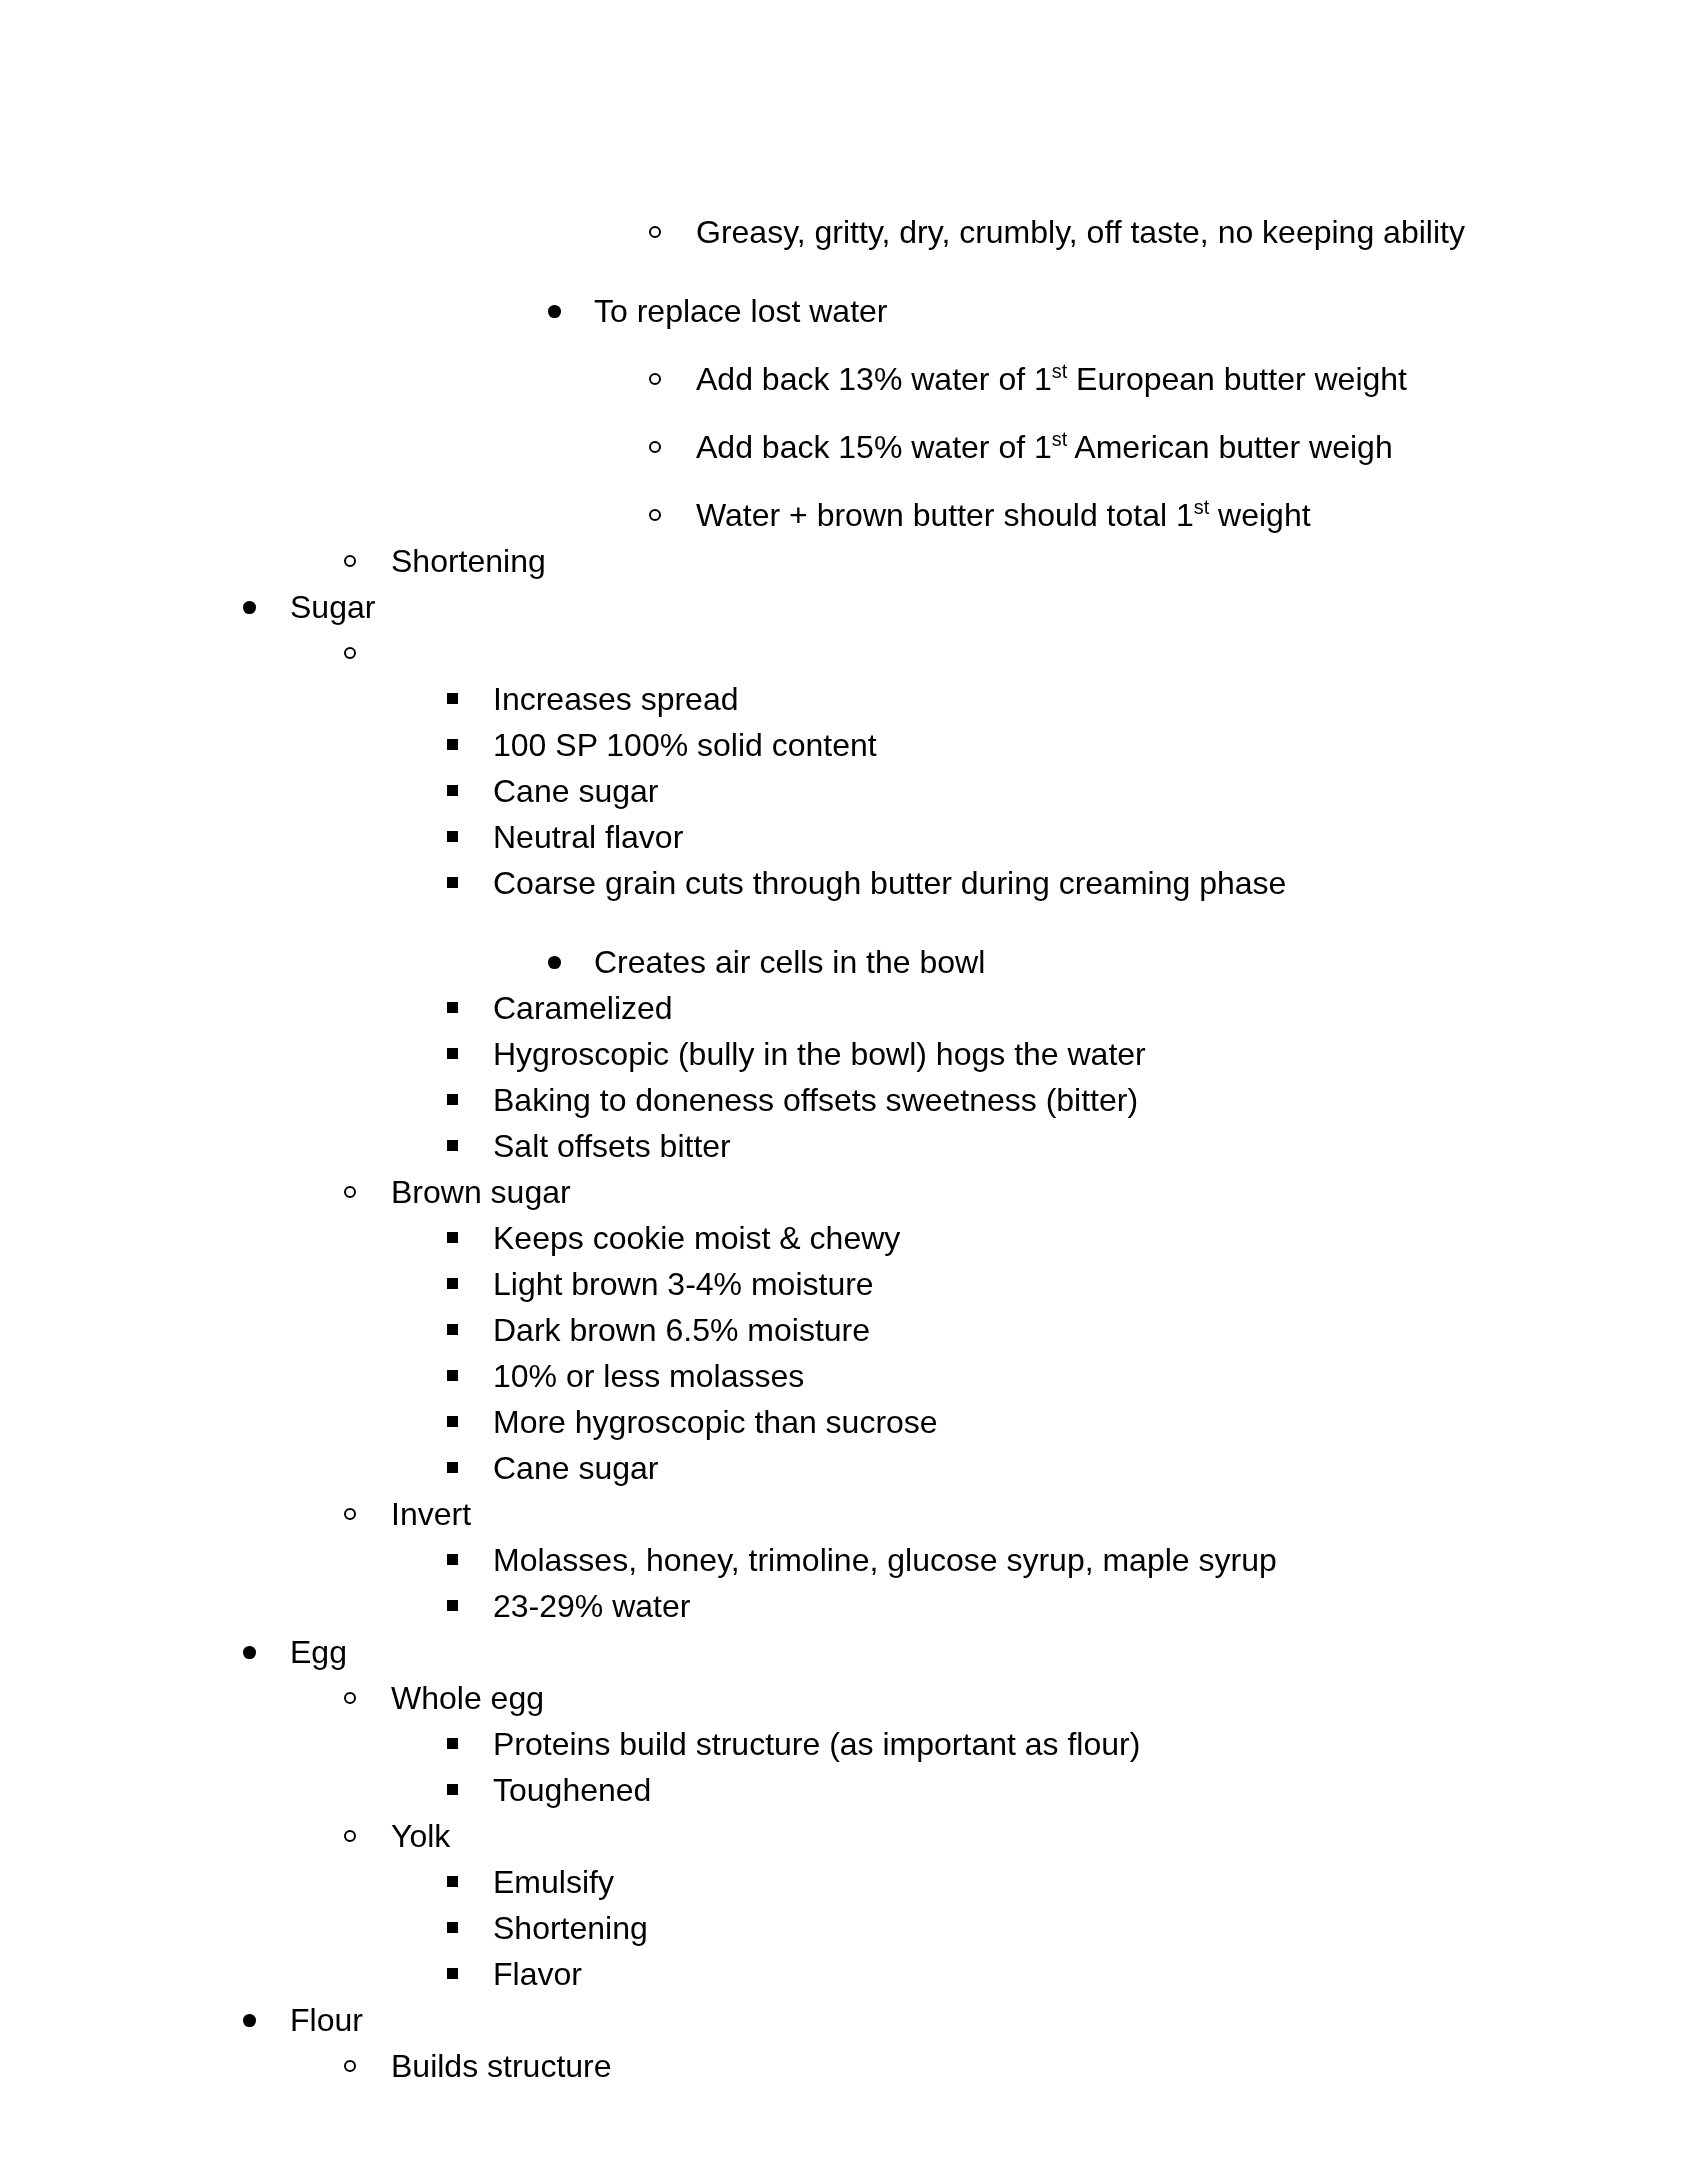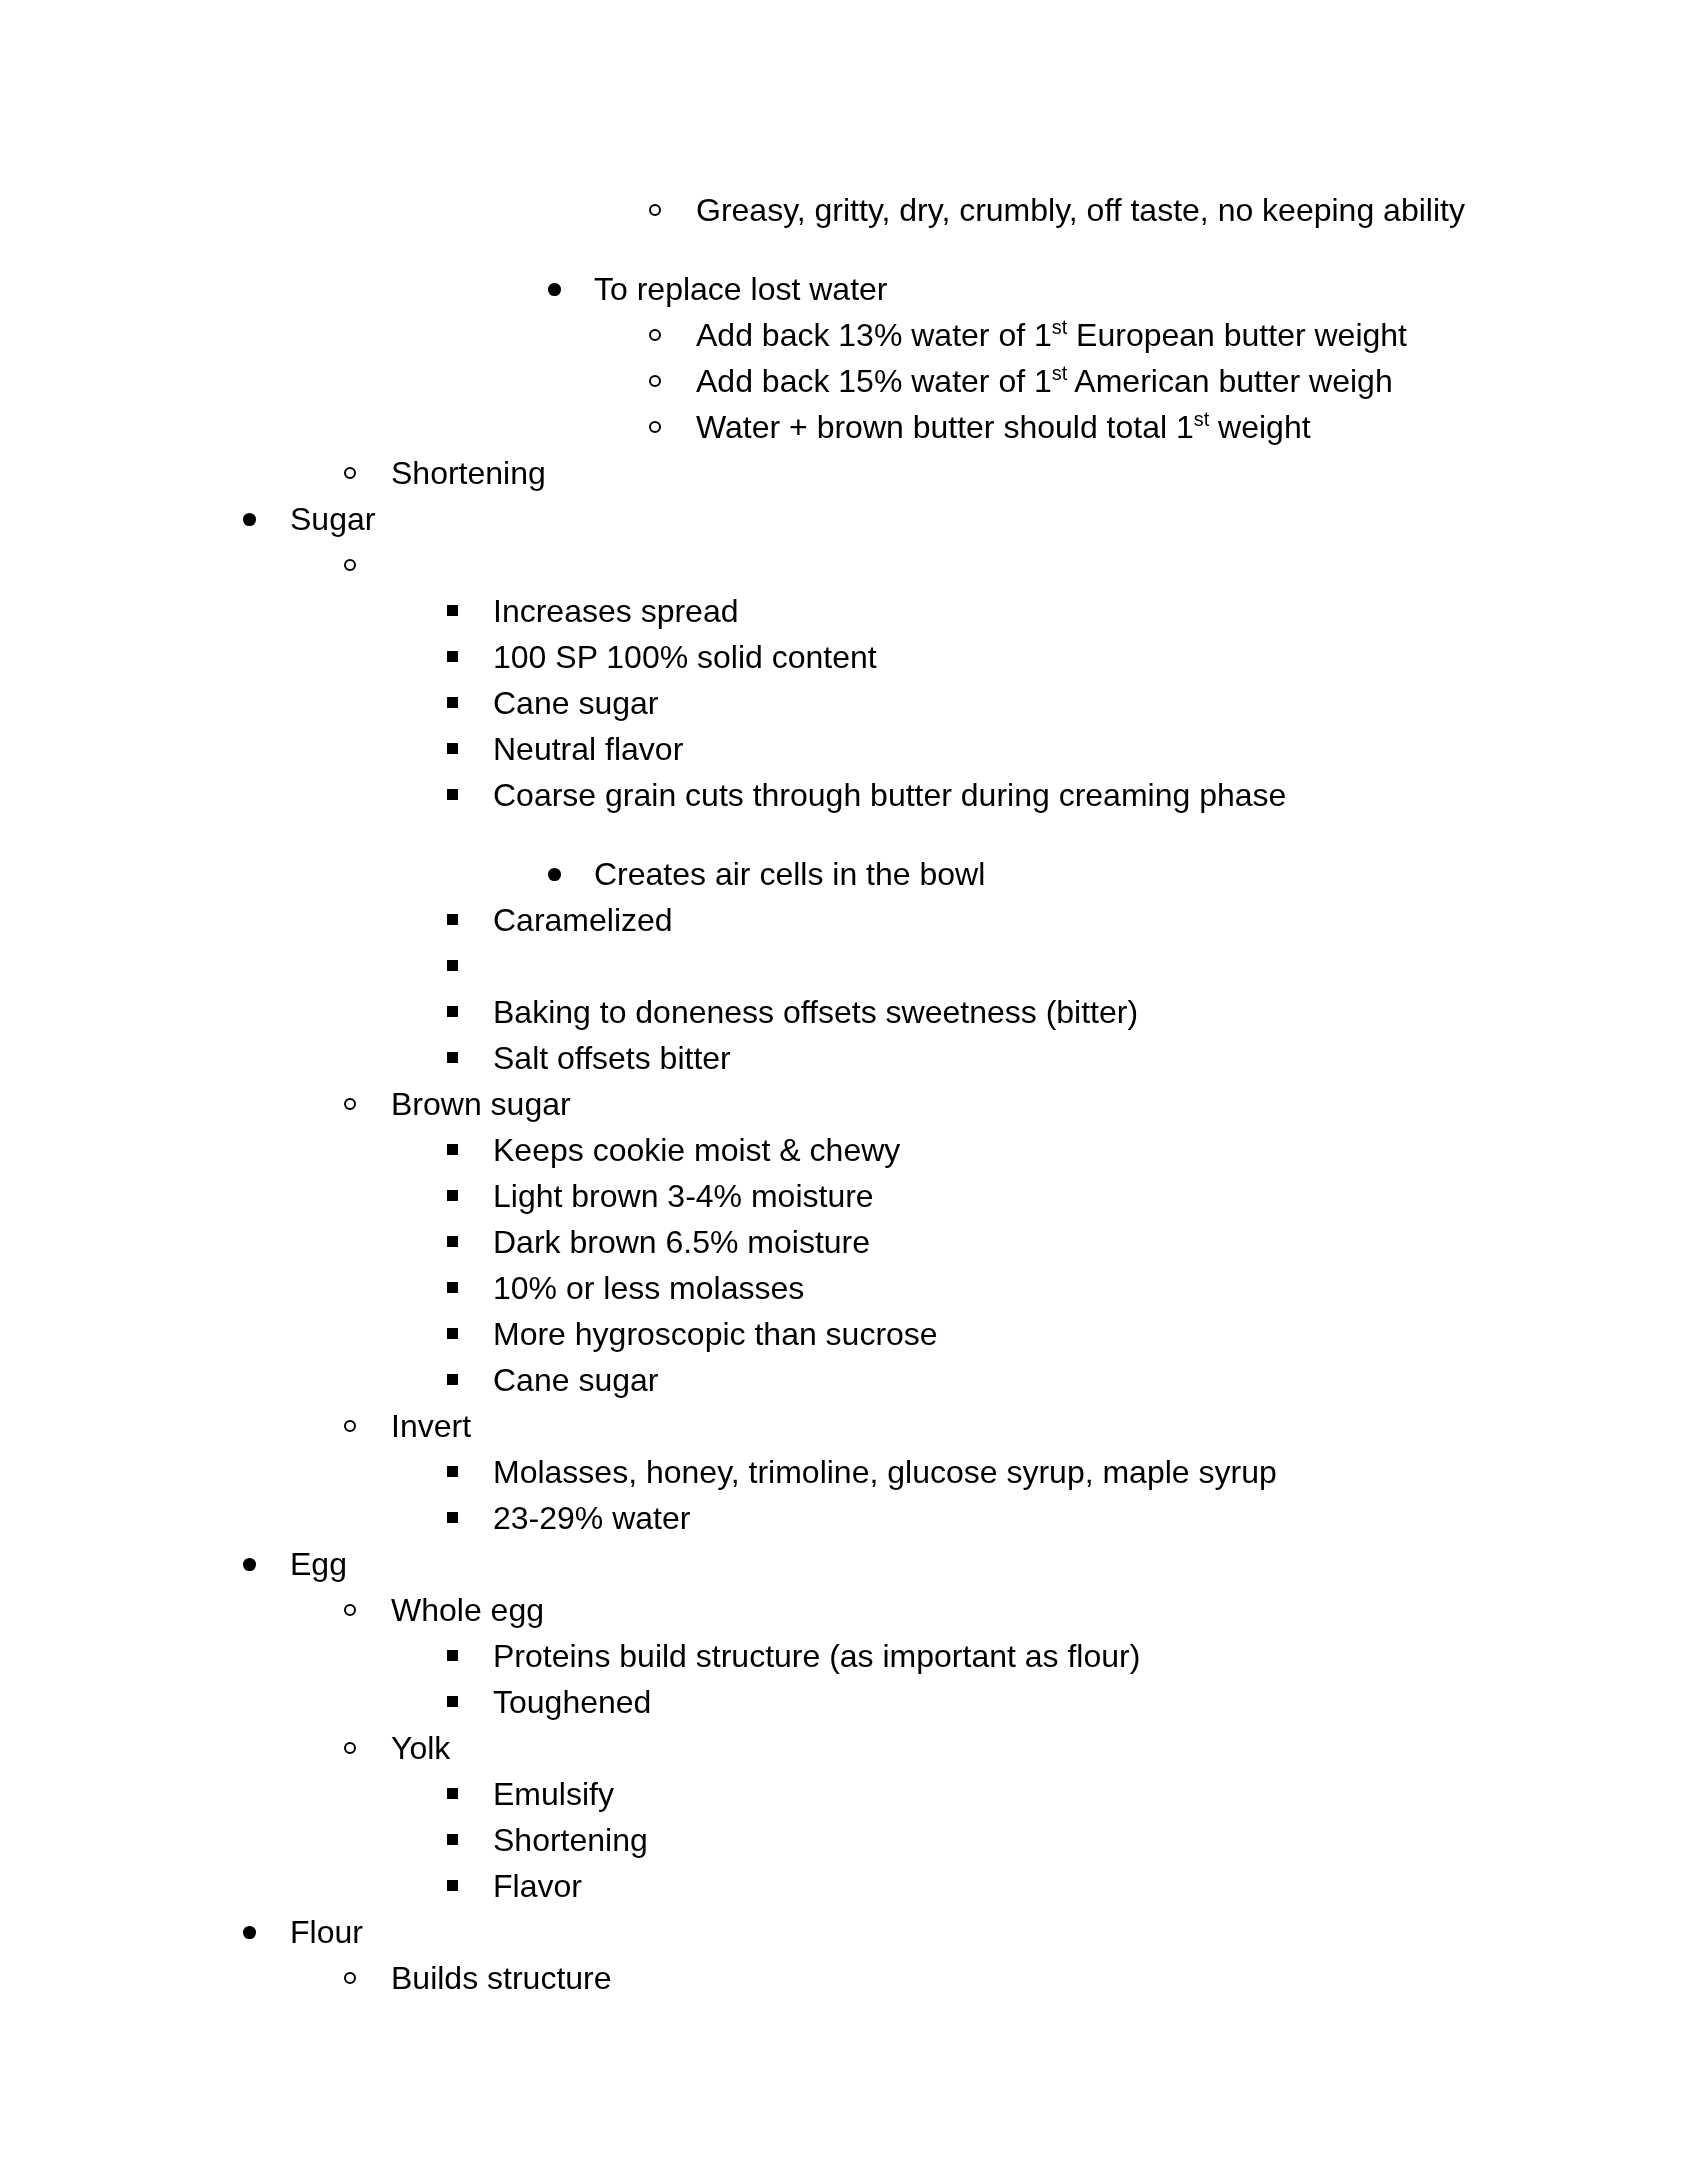--- a/index.html
+++ b/index.html
@@ -63,21 +63,21 @@
 
   
   .lvl3 { padding-left: 493px; }
   .lvl3 > .marker { left: 447px; font-size: 21.4px; }
 
   
   .lvl4 { padding-left: 594px; margin-top: 33px; }
   .lvl4 > .marker { left: 548px; font-size: 27px; }
 
   
-  .lvl5 { padding-left: 696px; }
+  .lvl5 { padding-left: 696px; margin-top: 22px; }
   .lvl5 > .marker { left: 649px; font-size: 24px; }
 
   .marker.disc   { font-size: 27px; }
   .marker.circle { font-size: 24px; }
   .marker.square { font-size: 21.4px; }
 
   
   .marker.square .sq {
     display: inline-block;
     width: 11px;
@@ -125,21 +125,21 @@
       <div class="row lvl2"><span class="marker circle"><span class="ci"></span></span><span class="label">Shortening</span></div>
       <div class="row lvl1"><span class="marker disc"><span class="dt"></span></span><span class="label">Sugar</span></div>
       <div class="row lvl2"><span class="marker circle"><span class="ci"></span></span></div>
       <div class="row lvl3"><span class="marker square"><span class="sq"></span></span><span class="label">Increases spread</span></div>
       <div class="row lvl3"><span class="marker square"><span class="sq"></span></span><span class="label">100 SP 100% solid content</span></div>
       <div class="row lvl3"><span class="marker square"><span class="sq"></span></span><span class="label">Cane sugar</span></div>
       <div class="row lvl3"><span class="marker square"><span class="sq"></span></span><span class="label">Neutral flavor</span></div>
       <div class="row lvl3"><span class="marker square"><span class="sq"></span></span><span class="label">Coarse grain cuts through butter during creaming phase</span></div>
       <div class="row lvl4"><span class="marker disc"><span class="dt"></span></span><span class="label">Creates air cells in the bowl</span></div>
       <div class="row lvl3"><span class="marker square"><span class="sq"></span></span><span class="label">Caramelized</span></div>
-      <div class="row lvl3"><span class="marker square"><span class="sq"></span></span></div>
+      <div class="row lvl3"><span class="marker square"><span class="sq"></span></span><span class="label">Hygroscopic (bully in the bowl) hogs the water</span></div>
       <div class="row lvl3"><span class="marker square"><span class="sq"></span></span><span class="label">Baking to doneness offsets sweetness (bitter)</span></div>
       <div class="row lvl3"><span class="marker square"><span class="sq"></span></span><span class="label">Salt offsets bitter</span></div>
       <div class="row lvl2"><span class="marker circle"><span class="ci"></span></span><span class="label">Brown sugar</span></div>
       <div class="row lvl3"><span class="marker square"><span class="sq"></span></span><span class="label">Keeps cookie moist &amp; chewy</span></div>
       <div class="row lvl3"><span class="marker square"><span class="sq"></span></span><span class="label">Light brown 3-4% moisture</span></div>
       <div class="row lvl3"><span class="marker square"><span class="sq"></span></span><span class="label">Dark brown 6.5% moisture</span></div>
       <div class="row lvl3"><span class="marker square"><span class="sq"></span></span><span class="label">10% or less molasses</span></div>
       <div class="row lvl3"><span class="marker square"><span class="sq"></span></span><span class="label">More hygroscopic than sucrose</span></div>
       <div class="row lvl3"><span class="marker square"><span class="sq"></span></span><span class="label">Cane sugar</span></div>
       <div class="row lvl2"><span class="marker circle"><span class="ci"></span></span><span class="label">Invert</span></div>

